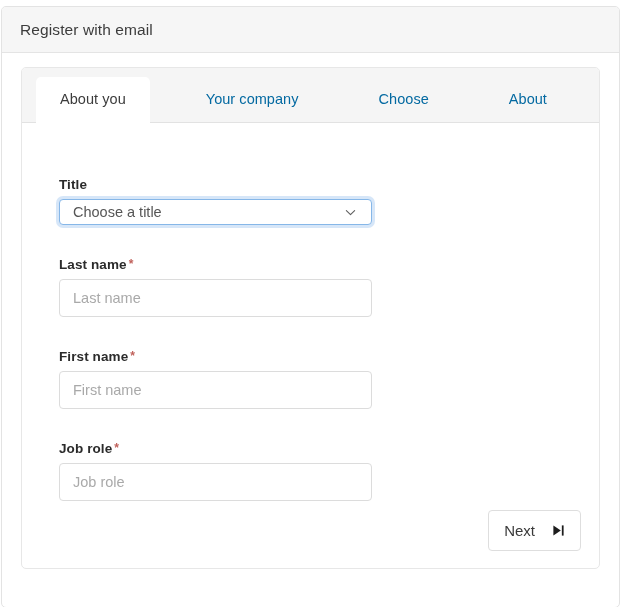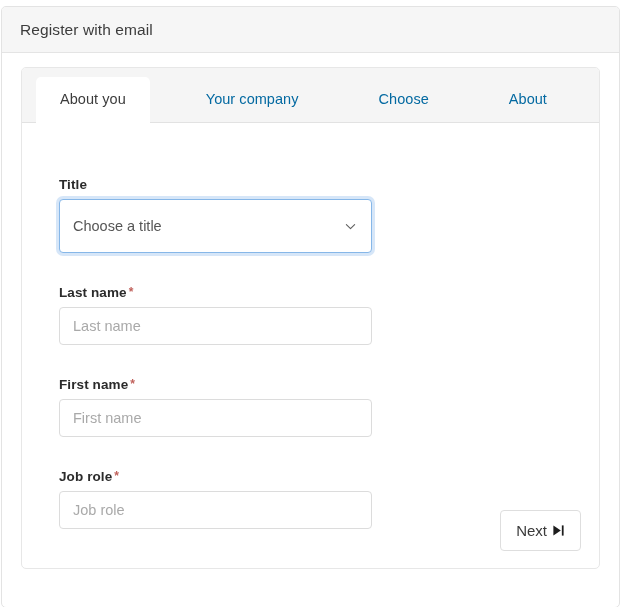--- a/index.html
+++ b/index.html
@@ -140,21 +140,21 @@
     color: #a9a9a9;
     opacity: 1;
   }
 
   .select-wrap {
     position: relative;
     width: 313px;
   }
   .select-box {
     width: 313px;
-    height: 54px;
+    height: 26px;
     box-sizing: border-box;
     border: 1px solid #86b7e8;
     border-radius: 4px;
     background: #ffffff;
     box-shadow: 0 0 0 3px rgba(126, 178, 233, 0.32);
     display: flex;
     align-items: center;
     padding: 0 13px;
     cursor: pointer;
   }
@@ -183,21 +183,21 @@
     background: #ffffff;
     height: 41px;
     min-width: 72px;
     padding: 0 15px;
     font-size: 15px;
     color: #3a3a3a;
     font-family: "Liberation Sans", sans-serif;
     display: flex;
     align-items: center;
     justify-content: center;
-    gap: 5px;
+    gap: 17px;
     cursor: pointer;
   }
   .skip-icon {
     display: inline-block;
     width: 13px;
     height: 13px;
   }
   .skip-icon svg { display: block; }
 </style>
 </head>

